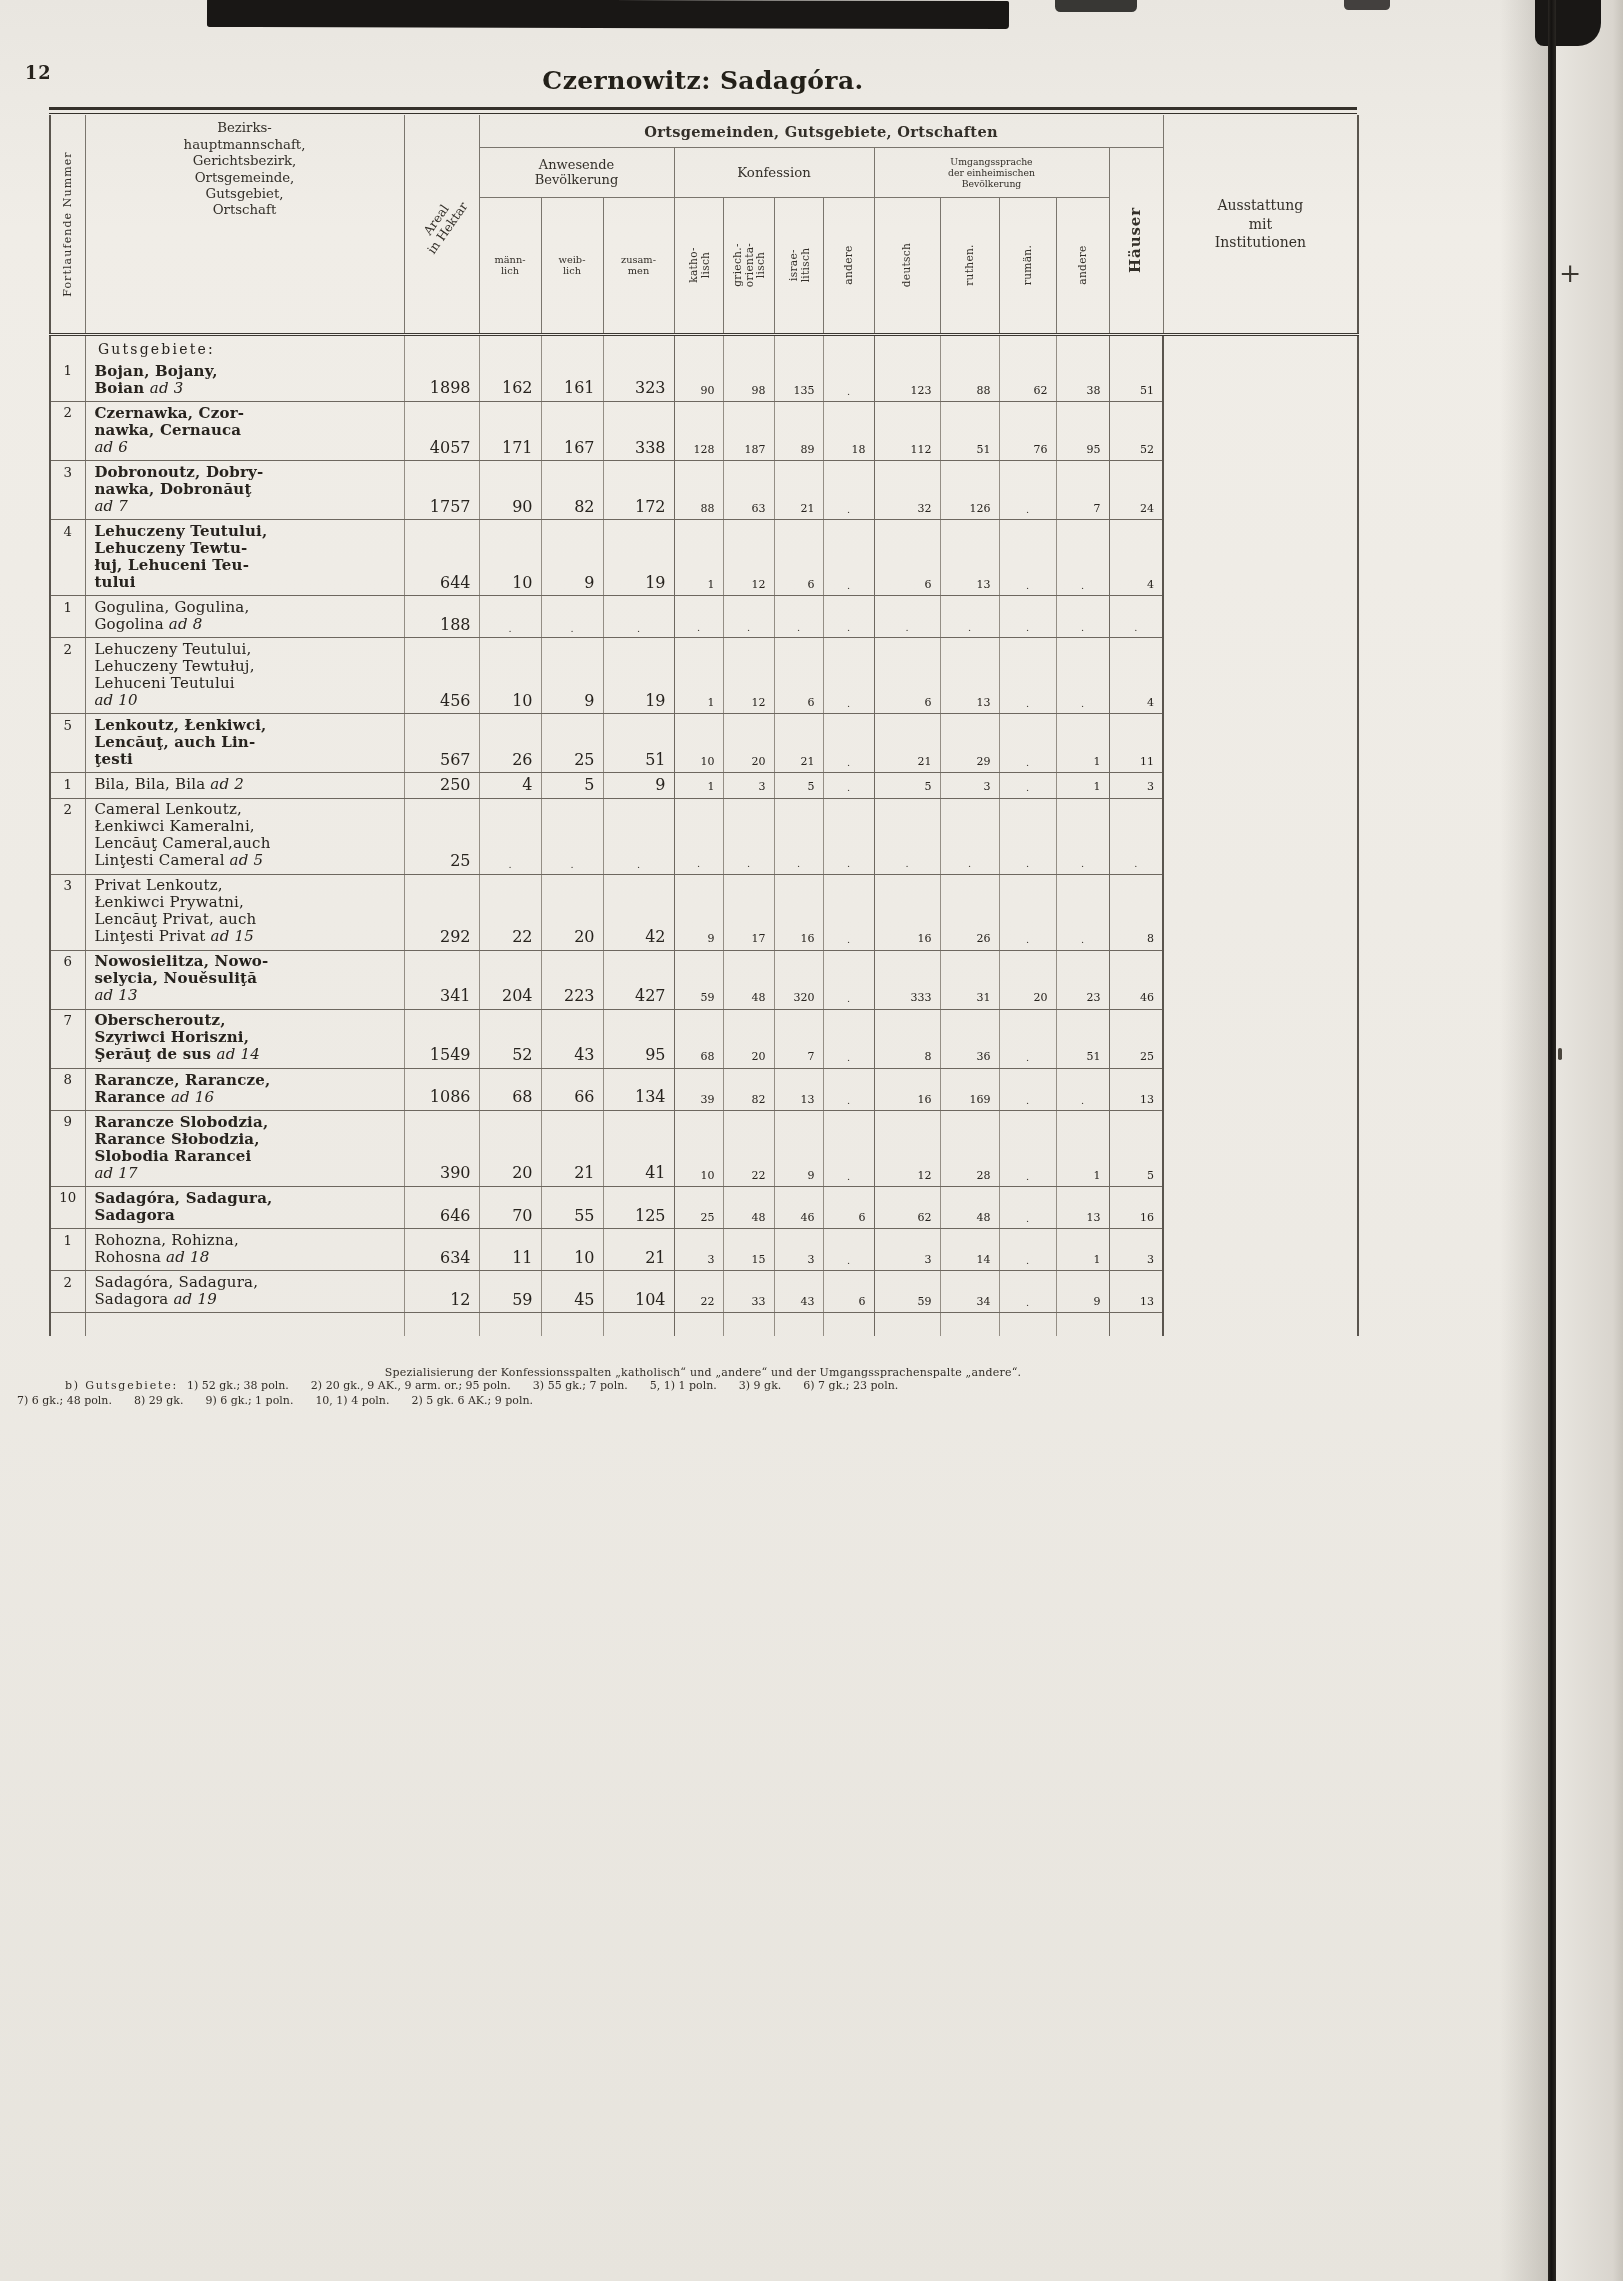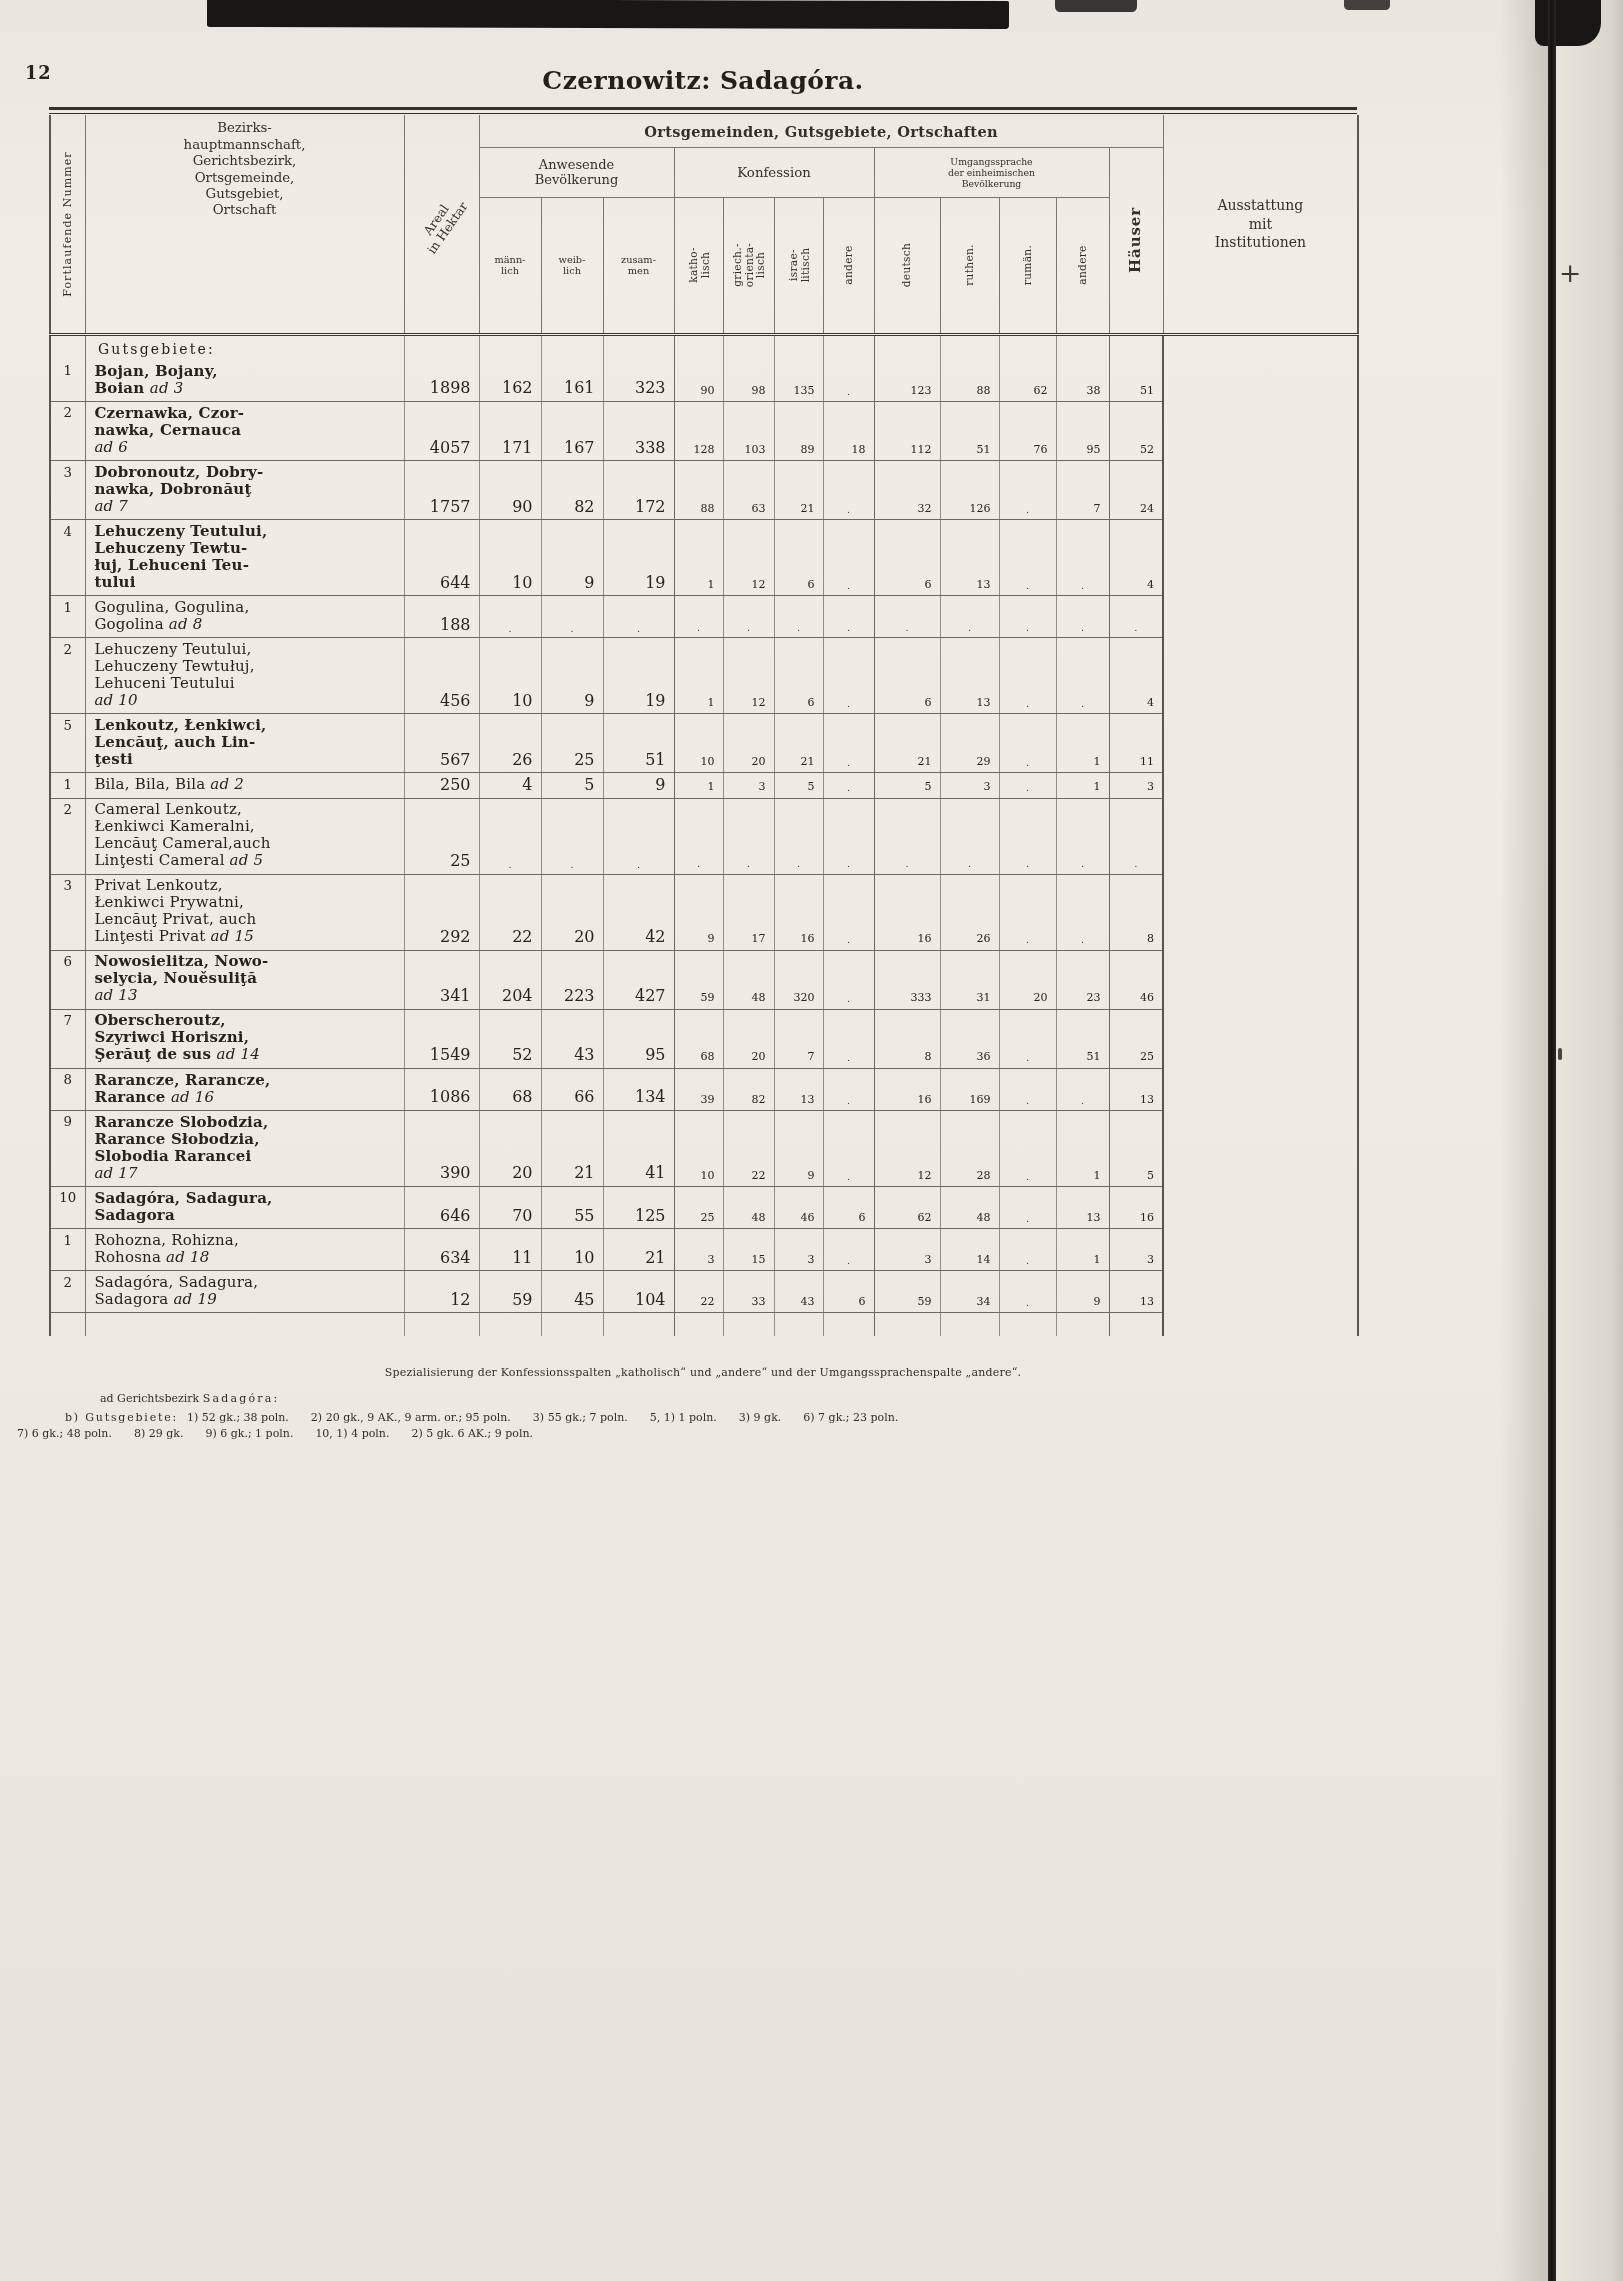--- a/index.html
+++ b/index.html
@@ -262,21 +262,21 @@
             <td class="c-name">
               <div>Czernawka, Czor-</div>
               <div>nawka, Cernauca</div>
               <div><i>ad 6</i></div>
             </td>
             <td class="c-areal big">4057</td>
             <td class="c-m big">171</td>
             <td class="c-w big">167</td>
             <td class="c-z big">338</td>
             <td class="c-kath small">128</td>
-            <td class="c-gr small">103</td>
+            <td class="c-gr small">187</td>
             <td class="c-isr small">89</td>
             <td class="c-and1 small">18</td>
             <td class="c-de small">112</td>
             <td class="c-ru small">51</td>
             <td class="c-rum small">76</td>
             <td class="c-and2 small">95</td>
             <td class="c-hausv small">52</td>
             <td class="c-aus"></td>
           </tr>
           <tr class="entry bold">
@@ -623,23 +623,20 @@
             <td class="c-rum small"></td>
             <td class="c-and2 small"></td>
             <td class="c-hausv small"></td>
             <td class="c-aus"></td>
           </tr>
         </tbody>
     </table>
 
     <div class="footnotes">
       <div class="fn-line1">Spezialisierung der Konfessionsspalten „katholisch“ und „andere“ und der Umgangssprachenspalte „andere“.</div>
-      <div class="fn-line2">
-        <span>ad Gerichtsbezirk </span><span class="spaced">Sadagóra:</span>
-      </div>
       <div class="fn-line3">
         <span class="fn-label">b) Gutsgebiete:</span><span>1) 52 gk.; 38 poln.  2) 20 gk., 9 AK., 9 arm. or.; 95 poln.  3) 55 gk.; 7 poln.  5, 1) 1 poln.  3) 9 gk.  6) 7 gk.; 23 poln.</span>
       </div>
       <div class="fn-line4">7) 6 gk.; 48 poln.  8) 29 gk.  9) 6 gk.; 1 poln.  10, 1) 4 poln.  2) 5 gk. 6 AK.; 9 poln.</div>
     </div>
   </div>
 </div>
 
 
 </body></html>

